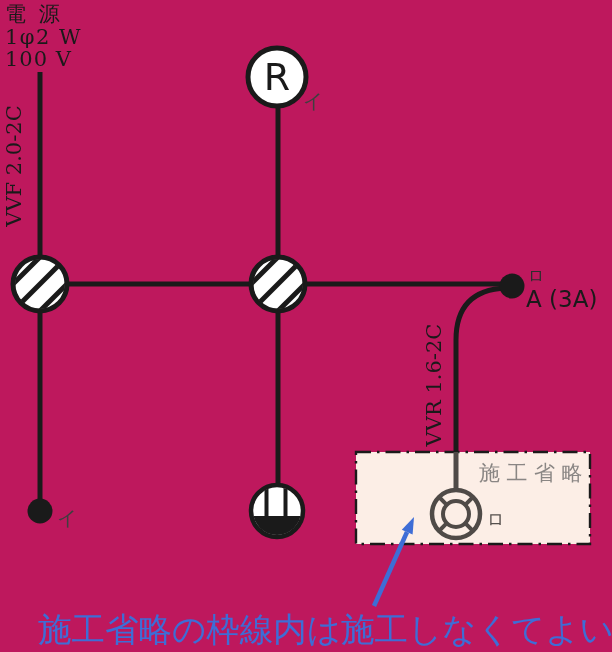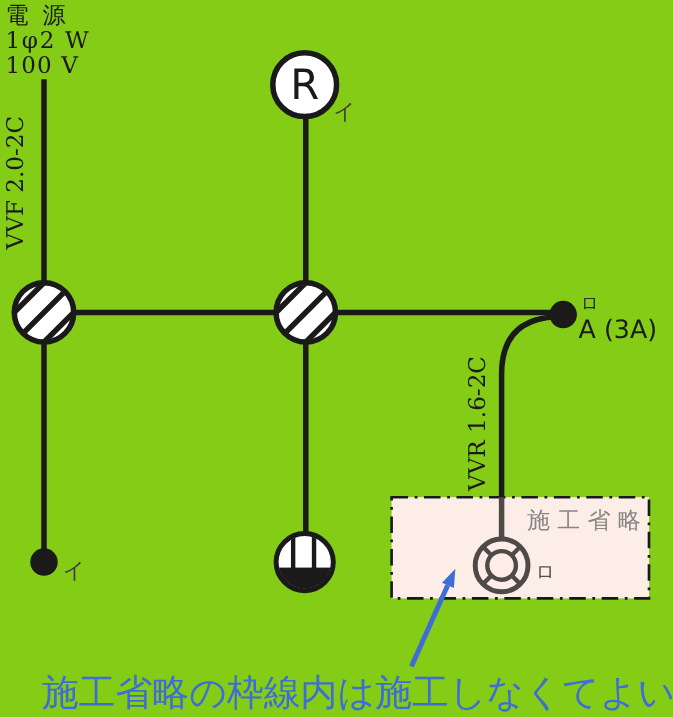--- a/index.html
+++ b/index.html
@@ -1,16 +1,16 @@
 <!DOCTYPE html>
 <html><head>
 <meta charset="utf-8">
 <style>
   html,body{margin:0;padding:0;background:#ffffff;}
-  .stage{position:relative;width:612px;height:652px;background:#84cc16;overflow:hidden;}
+  .stage{position:relative;width:612px;height:652px;background:#be185d;overflow:hidden;}
   svg{display:block;}
   .serif-txt{font-family:"DejaVu Serif","Liberation Serif",serif;}
   .sans-txt{font-family:"DejaVu Sans","Liberation Sans",sans-serif;}
   .wire{stroke:#1a1a1a;stroke-width:5;fill:none;}
   .gray-wire{stroke:#4f4a47;stroke-width:5;fill:none;}
   .sym-stroke{stroke:#1a1a1a;stroke-width:5;fill:#ffffff;}
   .hatch{stroke:#1a1a1a;stroke-width:5;fill:none;}
   .omit-sym{stroke:#4f4a47;fill:none;}
 </style>
 </head>

